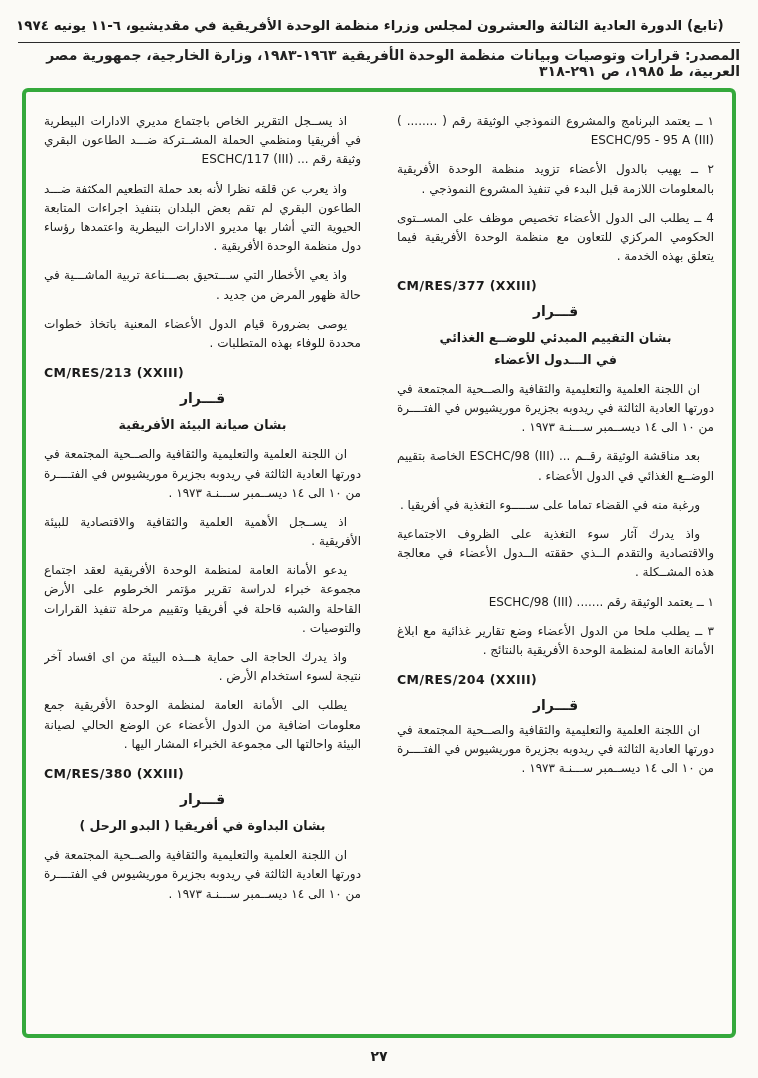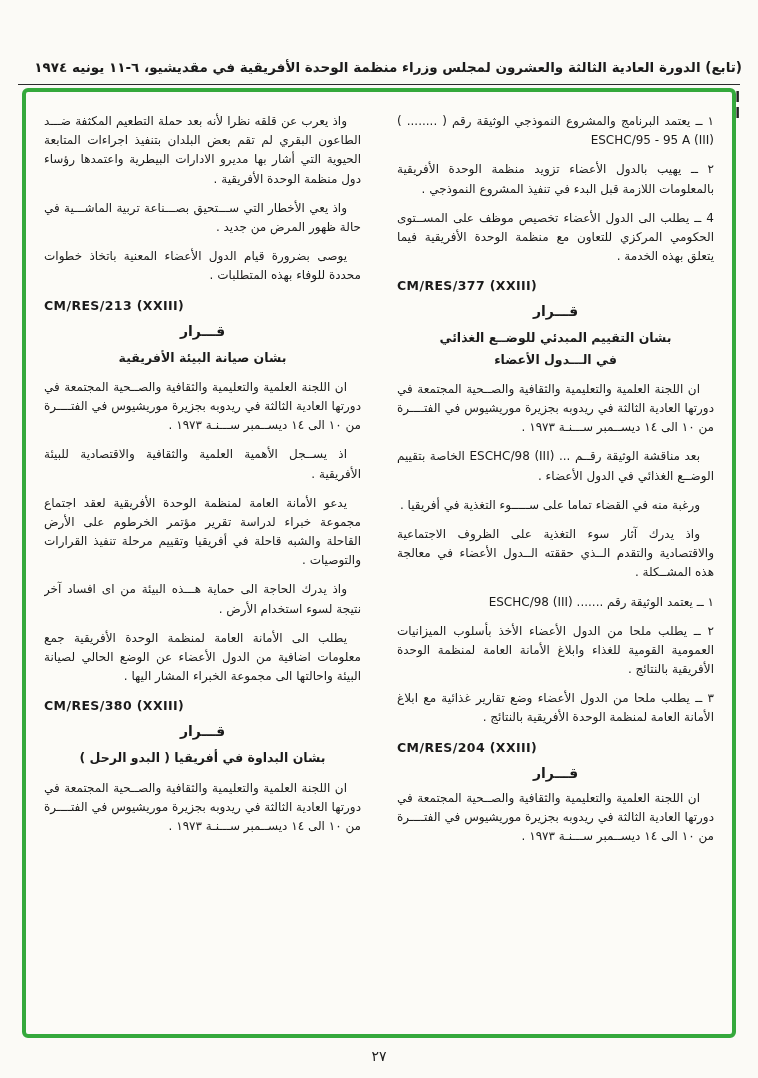--- a/index.html
+++ b/index.html
@@ -9,25 +9,24 @@
     color:#1b1b1b;
     font-family:"DejaVu Sans",sans-serif;
     position:relative;
     overflow:hidden;
   }
   .page-header{
     direction:rtl;
     padding:16px 16px 0 16px;
   }
   .header-title{
-    text-align:right;
+    text-align:left;
     font-weight:bold;
     font-size:13.5px;
     line-height:1.4;
-    margin-top:42px;
   }
   .header-rule{
     border:0;border-top:1.5px solid #2b2b2b;
     margin:7px 2px 4px 2px;
   }
   .source-line{
     direction:rtl;
     text-align:right;
     font-size:14px;
     font-weight:bold;
@@ -87,21 +86,21 @@
     font-size:12.5px;
     line-height:1.7;
     margin:0 0 10px 0;
     white-space:pre-line;
   }
   .page-footer{
     position:absolute;
     left:0; bottom:14px;
     width:100%;
     text-align:center;
-    font-weight:normal;
+    font-weight:bold;
     font-size:14px;
   }
 </style>
 </head>
 <body>
 
 <div class="page-header">
   <div class="header-title">(تابع) الدورة العادية الثالثة والعشرون لمجلس وزراء منظمة الوحدة الأفريقية في مقديشيو، ٦-١١ يونيه ١٩٧٤</div>
   <hr class="header-rule">
   <div class="source-line">المصدر: قرارات وتوصيات وبيانات منظمة الوحدة الأفريقية ١٩٦٣-١٩٨٣، وزارة الخارجية، جمهورية مصر العربية، ط ١٩٨٥، ص ٢٩١-٣١٨</div>
@@ -115,27 +114,27 @@
         <div class="blk item">4 ــ يطلب الى الدول الأعضاء تخصيص موظف على المســتوى الحكومي المركزي للتعاون مع منظمة الوحدة الأفريقية فيما يتعلق بهذه الخدمة .</div>
         <div class="blk code">CM/RES/377 (XXIII)</div>
         <div class="blk title">قـــرار</div>
         <div class="blk subtitle">بشان التقييم المبدئي للوضــع الغذائي
 في الـــدول الأعضاء</div>
         <div class="blk para">ان اللجنة العلمية والتعليمية والثقافية والصــحية المجتمعة في دورتها العادية الثالثة في ريدوبه بجزيرة موريشيوس في الفتــــرة من ١٠ الى ١٤ ديســمبر ســـنـة ١٩٧٣ .</div>
         <div class="blk para">بعد مناقشة الوثيقة رقــم ... ‎ESCHC/98 (III)‎ الخاصة بتقييم الوضــع الغذائي في الدول الأعضاء .</div>
         <div class="blk para">ورغبة منه في القضاء تماما على ســـــوء التغذية في أفريقيا .</div>
         <div class="blk para">واذ يدرك آثار سوء التغذية على الظروف الاجتماعية والاقتصادية والتقدم الــذي حققته الــدول الأعضاء في معالجة هذه المشــكلة .</div>
         <div class="blk item">١ ــ يعتمد الوثيقة رقم ....... ‎ESCHC/98 (III)‎</div>
-        <div class="blk item">٢ ــ يطلب ملحا من الدول الأعضاء الأخذ بأسلوب الميزانيات العمومية القومية للغذاء وابلاغ الأمانة العامة لمنظمة الوحدة الأفريقية بالنتائج .</div>
         <div class="blk item">٣ ــ يطلب ملحا من الدول الأعضاء وضع تقارير غذائية مع ابلاغ الأمانة العامة لمنظمة الوحدة الأفريقية بالنتائج .</div>
         <div class="blk code">CM/RES/204 (XXIII)</div>
         <div class="blk title">قـــرار</div>
         <div class="blk para">ان اللجنة العلمية والتعليمية والثقافية والصــحية المجتمعة في دورتها العادية الثالثة في ريدوبه بجزيرة موريشيوس في الفتــــرة من ١٠ الى ١٤ ديســمبر ســـنـة ١٩٧٣ .</div>
       </div>
     <div class="col" id="left-column-blocks">
+        <div class="blk para">اذ يســجل التقرير الخاص باجتماع مديري الادارات البيطرية في أفريقيا ومنظمي الحملة المشــتركة ضـــد الطاعون البقري وثيقة رقم ... ‎ESCHC/117 (III)‎</div>
         <div class="blk para">واذ يعرب عن قلقه نظرا لأنه بعد حملة التطعيم المكثفة ضـــد الطاعون البقري لم تقم بعض البلدان بتنفيذ اجراءات المتابعة الحيوية التي أشار بها مديرو الادارات البيطرية واعتمدها رؤساء دول منظمة الوحدة الأفريقية .</div>
         <div class="blk para">واذ يعي الأخطار التي ســـتحيق بصـــناعة تربية الماشـــية في حالة ظهور المرض من جديد .</div>
         <div class="blk para">يوصى بضرورة قيام الدول الأعضاء المعنية باتخاذ خطوات محددة للوفاء بهذه المتطلبات .</div>
         <div class="blk code">CM/RES/213 (XXIII)</div>
         <div class="blk title">قـــرار</div>
         <div class="blk subtitle">بشان صيانة البيئة الأفريقية</div>
         <div class="blk para">ان اللجنة العلمية والتعليمية والثقافية والصــحية المجتمعة في دورتها العادية الثالثة في ريدوبه بجزيرة موريشيوس في الفتــــرة من ١٠ الى ١٤ ديســمبر ســـنـة ١٩٧٣ .</div>
         <div class="blk para">اذ يســجل الأهمية العلمية والثقافية والاقتصادية للبيئة الأفريقية .</div>
         <div class="blk para">يدعو الأمانة العامة لمنظمة الوحدة الأفريقية لعقد اجتماع مجموعة خبراء لدراسة تقرير مؤتمر الخرطوم على الأرض القاحلة والشبه قاحلة في أفريقيا وتقييم مرحلة تنفيذ القرارات والتوصيات .</div>
         <div class="blk para">واذ يدرك الحاجة الى حماية هـــذه البيئة من اى افساد آخر نتيجة لسوء استخدام الأرض .</div>

